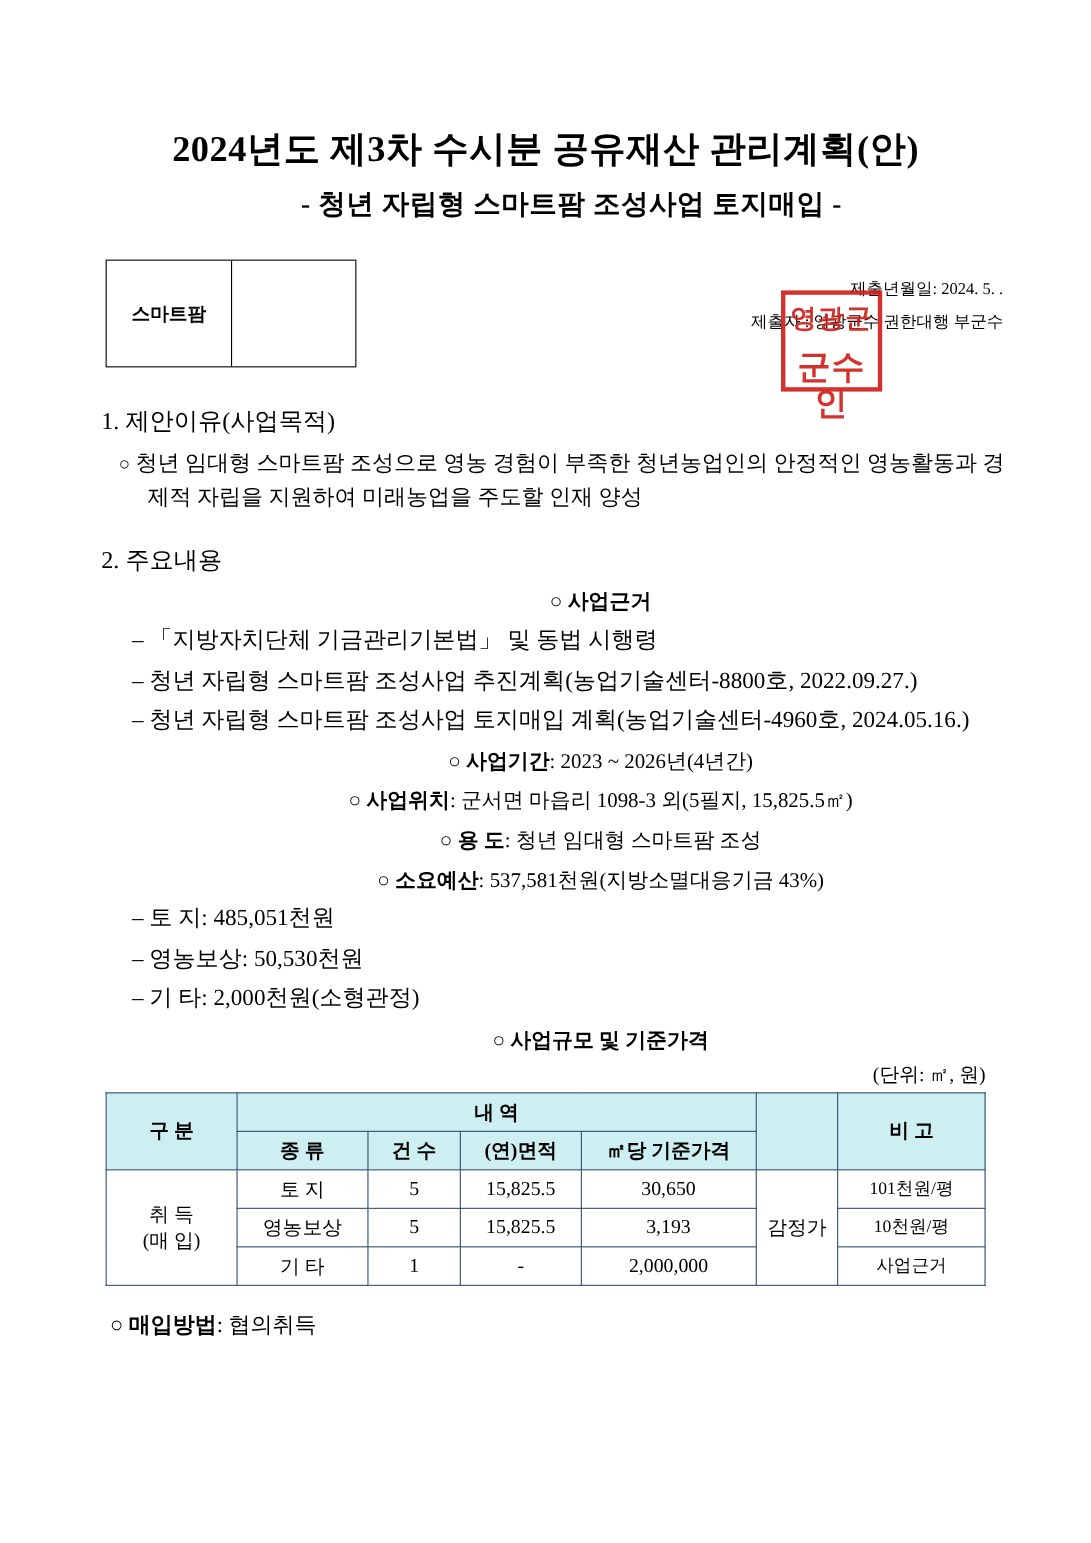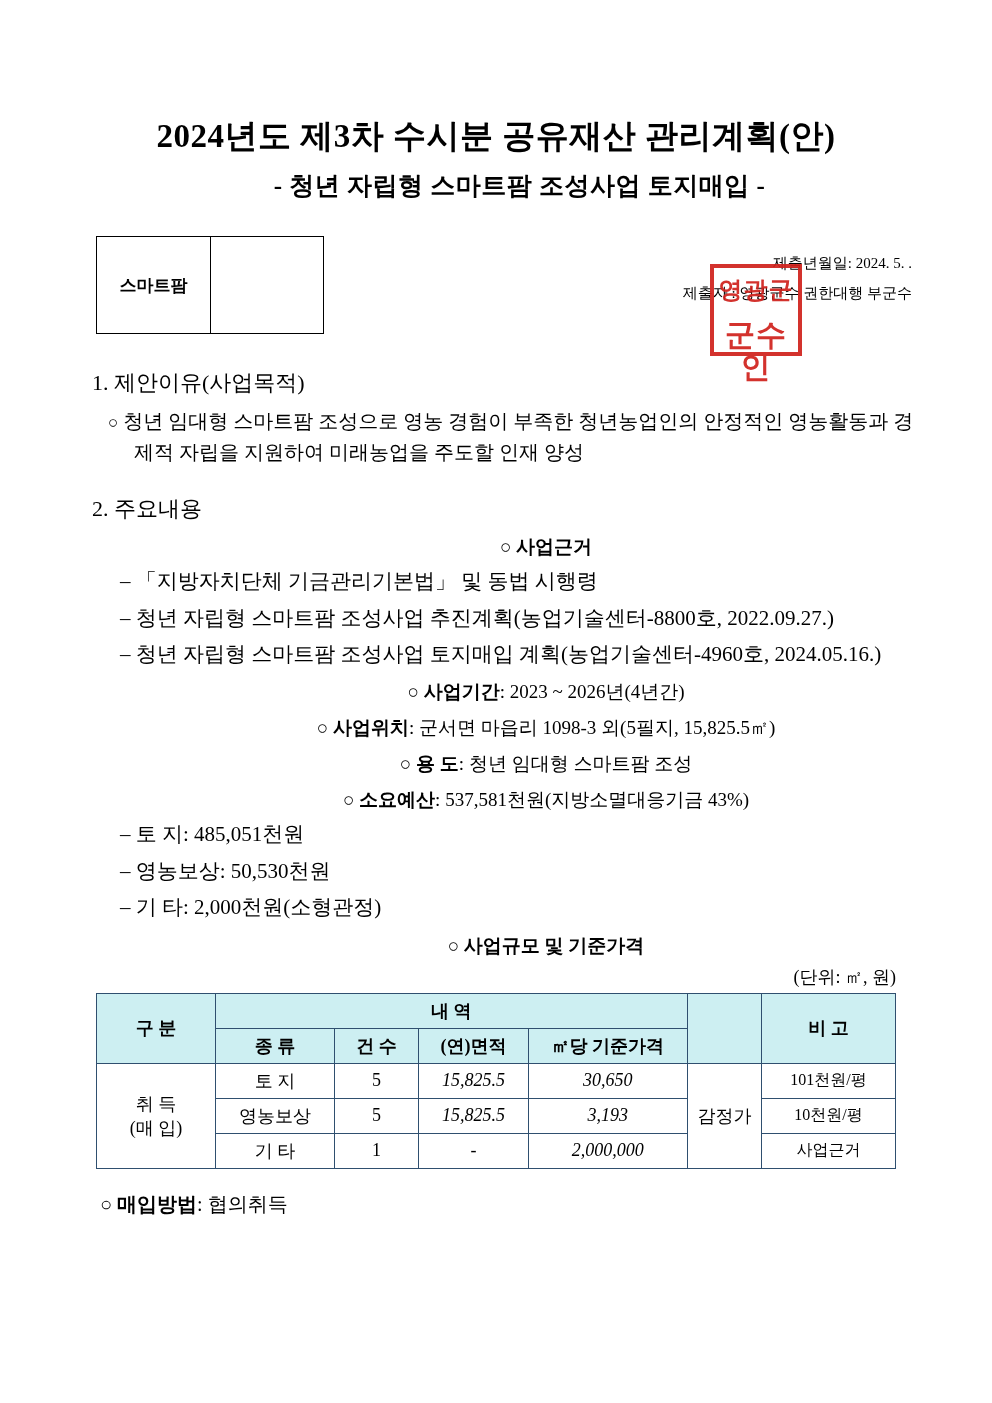--- a/index.html
+++ b/index.html
@@ -143,21 +143,20 @@
     height: 34px;
     box-sizing: border-box;
   }
   table.main-table thead th {
     background: #cdeff2;
     font-weight: bold;
   }
   td.num {
     text-align: right;
     padding-right: 10px;
-    font-style: italic;
   }
   .small-cell { font-size: 16px; }
   .tail-bullet {
     font-size: 20px;
     margin: 22px 0 0 100px;
     font-weight: bold;
   }
   .tail-bullet .normal { font-weight: normal; }
 </style>
 </head>

